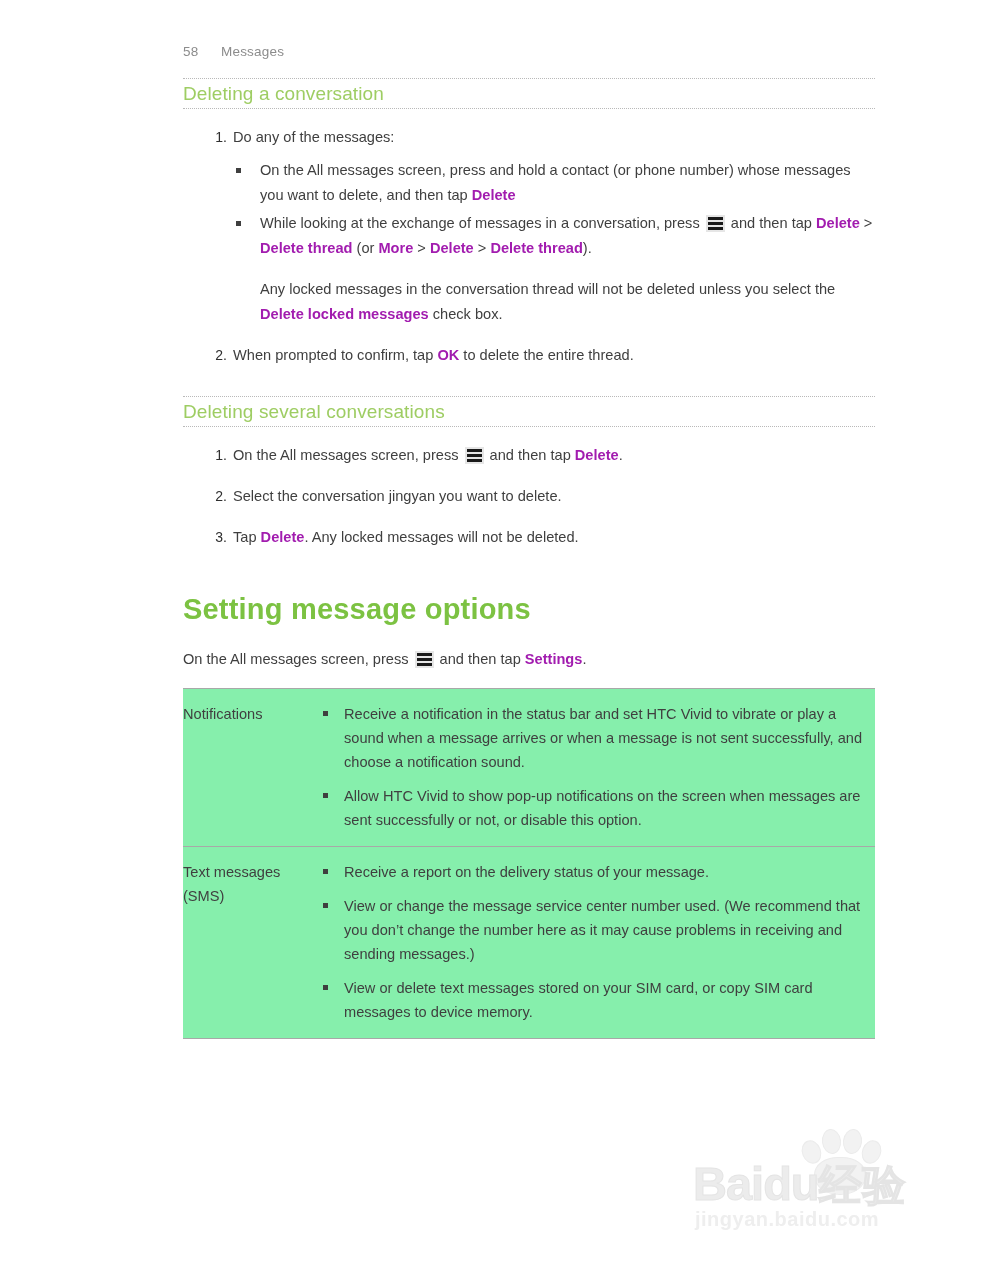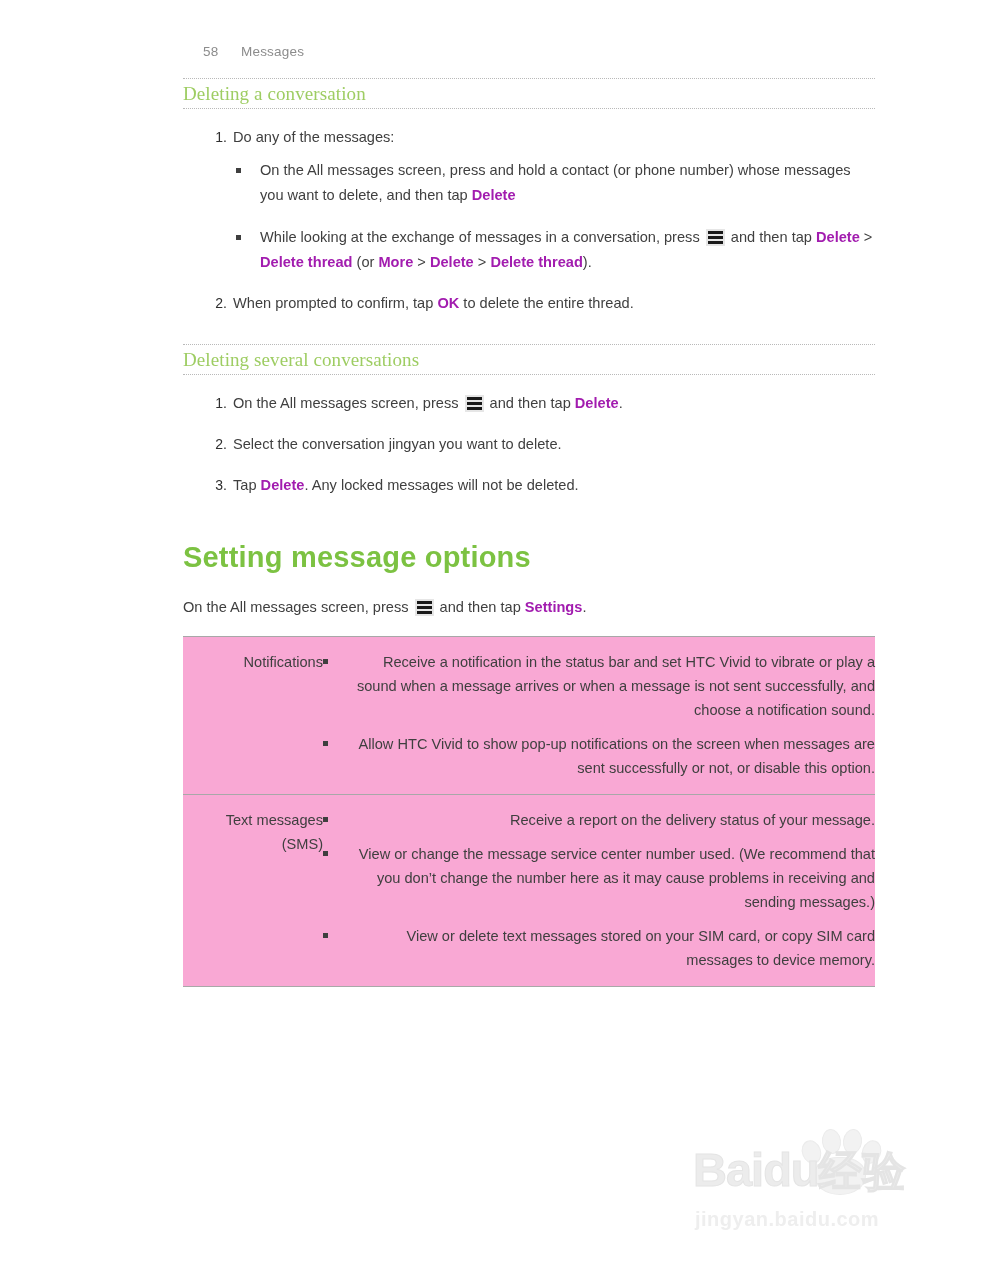--- a/index.html
+++ b/index.html
@@ -27,36 +27,34 @@
     left: 183px;
     top: 44px;
     font-size: 13.5px;
     color: #8c8c8c;
     letter-spacing: 0.2px;
     white-space: nowrap;
   }
   .running-header .pg-num {
     display: inline-block;
     min-width: 38px;
-    margin-left: 20px;
   }
   
   .content {
     position: absolute;
     left: 183px;
     top: 78px;
     width: 692px;
   }
   
   .subhead-wrap {
     border-top: 1px dotted #b9b9b9;
     border-bottom: 1px dotted #b9b9b9;
     padding: 4px 0 3px 0;
     margin-bottom: 0;
-    font-family: Liberation Serif, serif;
   }
   .subhead {
     font-size: 19px;
     color: #9ecd63;
     font-weight: normal;
     letter-spacing: 0.1px;
     line-height: 1.15;
     margin: 0;
   }
   
@@ -90,21 +88,21 @@
   }
   ul.bullets > li {
     position: relative;
     padding-left: 27px;
     font-size: 14.6px;
     line-height: 25px;
     color: #3f3f3f;
     margin-bottom: 0px;
   }
   ul.bullets > li + li {
-    margin-top: 17px;
+    margin-top: 3px;
   }
   ul.bullets > li > .sq {
     position: absolute;
     left: 3px;
     top: 10px;
     width: 5px;
     height: 5px;
     background: #3f3f3f;
   }
   .note-para {
@@ -150,23 +148,22 @@
   .intro-line {
     font-size: 14.6px;
     line-height: 25px;
     color: #3f3f3f;
     margin: 0;
   }
   
   table.options {
     border-collapse: collapse;
     width: 692px;
-    background: #f9a8d4;
+    background: #86efac;
     table-layout: fixed;
-    text-align: right;
   }
   table.options tr {
     border-top: 1px solid #a8a8a8;
   }
   table.options tr:last-child {
     border-bottom: 1px solid #a8a8a8;
   }
   table.options td {
     vertical-align: top;
     padding: 13px 0 14px 0;
@@ -204,21 +201,21 @@
     position: absolute;
     left: 693px;
     top: 1124px;
     width: 255px;
     height: 112px;
     user-select: none;
   }
   .wm-main {
     position: absolute;
     left: 0;
-    top: 22px;
+    top: 36px;
     font-size: 47px;
     font-weight: bold;
     color: #ececec;
     letter-spacing: -1px;
     white-space: nowrap;
     line-height: 1;
     -webkit-text-stroke: 1px #e4e4e4;
   }
   .wm-cn {
     font-size: 43px;
@@ -265,21 +262,21 @@
 
   <div class="content">
     <div id="sections-root">
         <div class="subhead-wrap">
           <h2 class="subhead">Deleting a conversation</h2>
         </div>
         <ol class="steps">
           <li><span class="num">1.</span><span>Do any of the messages:</span><ul class="bullets">
               <li><span class="sq"></span><span>On the All messages screen, press and hold a contact (or phone number) whose messages you want to delete, and then tap </span><span class="b">Delete</span></li>
               <li><span class="sq"></span><span>While looking at the exchange of messages in a conversation, press </span><span class="menu-key"><i></i><i></i><i></i></span><span> and then tap </span><span class="b">Delete</span><span> &gt; </span><span class="b">Delete thread</span><span> (or </span><span class="b">More</span><span> &gt; </span><span class="b">Delete</span><span> &gt; </span><span class="b">Delete thread</span><span>).</span></li>
-            </ul></li>
+            </ul><p class="note-para"><span>Any locked messages in the conversation thread will not be deleted unless you select the </span><span class="b">Delete locked messages</span><span> check box.</span></p></li>
           <li><span class="num">2.</span><span><span>When prompted to confirm, tap </span><span class="b">OK</span><span> to delete the entire thread.</span></span></li>
         </ol>
         <div style="height: 28px;"></div>
         <div class="subhead-wrap">
           <h2 class="subhead">Deleting several conversations</h2>
         </div>
         <ol class="steps">
           <li><span class="num">1.</span><span><span>On the All messages screen, press </span><span class="menu-key"><i></i><i></i><i></i></span><span> and then tap </span><span class="b">Delete</span><span>.</span></span></li>
           <li><span class="num">2.</span><span><span>Select the conversation jingyan you want to delete.</span></span></li>
           <li><span class="num">3.</span><span><span>Tap </span><span class="b">Delete</span><span>. Any locked messages will not be deleted.</span></span></li>

